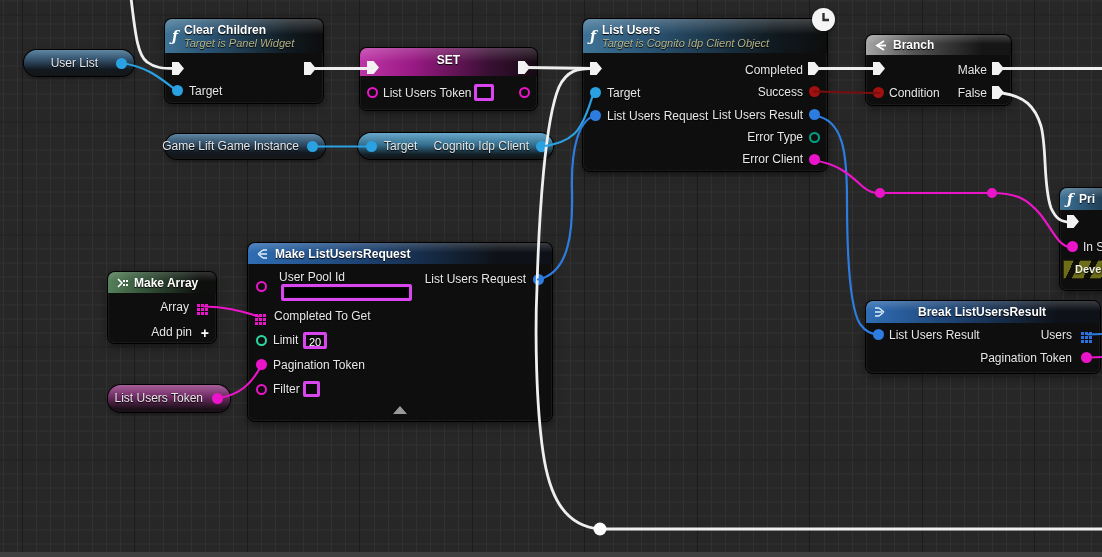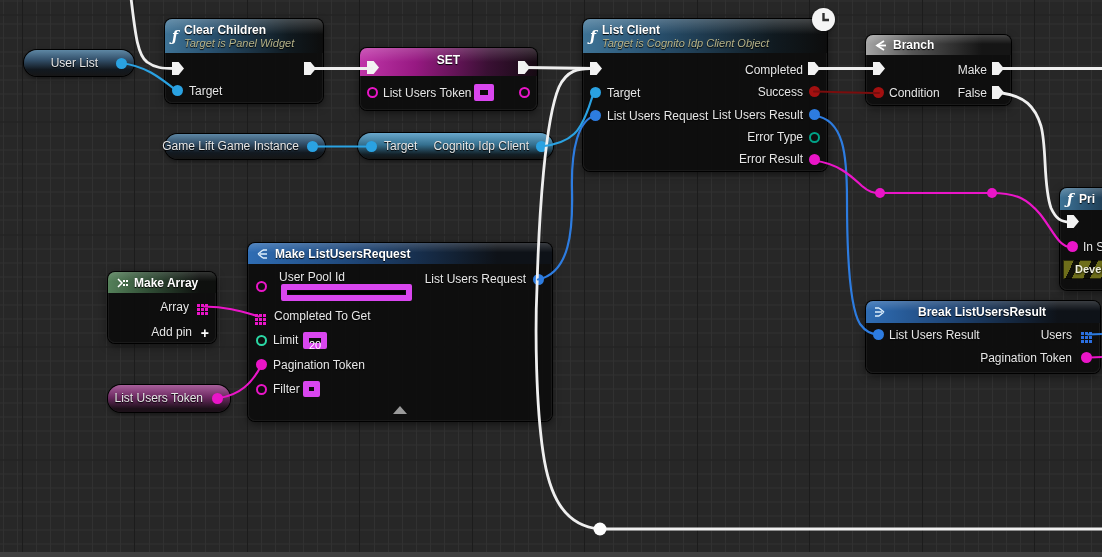--- a/index.html
+++ b/index.html
@@ -49,21 +49,21 @@
   .hollow{background:transparent;border:2.5px solid;}
   .p-grid{position:absolute;width:11px;height:11px;}
 
   .pill{position:absolute;border-radius:13px;z-index:2;
     box-shadow:0 0 0 1px #000,0 2px 5px rgba(0,0,0,.5);}
   .pill-blue{background:linear-gradient(180deg,#5e87a4 0%,#33506a 38%,#121920 75%,#161616 100%);}
   .pill-cyan{background:linear-gradient(180deg,#69a8cc 0%,#35708f 45%,#132027 82%,#141414 100%);}
   .pill-pink{background:linear-gradient(180deg,#a85f9b 0%,#6d2a62 45%,#1c1119 88%);}
   .pill .lbl{top:6px;}
 
-  .inp{position:absolute;background:#0a0a0a;border:6px solid #d946ef;border-radius:2px;
+  .inp{position:absolute;background:#0a0a0a;border:3px solid #d946ef;border-radius:2px;
     color:#fff;font-size:11px;box-sizing:border-box;text-align:center;line-height:14px;}
   .redact{position:absolute;inset:1px;background:#000;border-radius:1px;}
 
   .clock{position:absolute;width:23px;height:23px;border-radius:50%;background:#f5f5f5;z-index:5;
     box-shadow:0 1px 3px rgba(0,0,0,.6);}
   .dev-banner{position:absolute;height:19px;overflow:hidden;
     background:repeating-linear-gradient(115deg,#6e6e1a 0 10px,#101008 10px 16px);
     color:#f0f0e0;font-size:11px;font-weight:bold;line-height:19px;
     text-shadow:0 1px 2px #000;box-shadow:inset 0 0 0 1px rgba(0,0,0,.6);}
   .collapse-tri{position:absolute;width:0;height:0;border-left:7px solid transparent;
@@ -139,38 +139,38 @@
     <span class="p-circ" style="left:8px;top:8px;background:#2aa2e2;"></span>
     <span class="lbl" style="left:26px;top:6px;">Target</span>
     <span class="lbl" style="right:24px;top:6px;">Cognito Idp Client</span>
     <span class="p-circ" style="right:6px;top:8px;background:#2aa2e2;"></span>
   </div>
 
   <div class="node" style="left:583px;top:19px;width:244px;height:152px;">
     <div class="ntitle t-fn" style="height:34px;">
       <span class="fico">ƒ</span>
       <span style="display:flex;flex-direction:column;">
-        <span class="ttl">List Client</span>
+        <span class="ttl">List Users</span>
         <span class="sub">Target is Cognito Idp Client Object</span>
       </span>
     </div>
     <span class="p-exec" style="left:7px;top:43px;"></span>
     <span class="p-circ" style="left:7px;top:68px;background:#2aa2e2;"></span>
     <span class="lbl" style="left:24px;top:67px;">Target</span>
     <span class="p-circ" style="left:7px;top:91px;background:#2d7ce0;"></span>
     <span class="lbl" style="left:24px;top:90px;">List Users Request</span>
     <span class="lbl rlbl" style="right:24px;top:44px;">Completed</span>
     <span class="p-exec" style="right:7px;top:43px;"></span>
     <span class="lbl rlbl" style="right:24px;top:66px;">Success</span>
     <span class="p-circ" style="right:7px;top:67px;background:#a31010;"></span>
     <span class="lbl rlbl" style="right:24px;top:89px;">List Users Result</span>
     <span class="p-circ" style="right:7px;top:90px;background:#2d7ce0;"></span>
     <span class="lbl rlbl" style="right:24px;top:111px;">Error Type</span>
     <span class="p-circ hollow" style="right:7px;top:113px;border-color:#00a287;"></span>
-    <span class="lbl rlbl" style="right:24px;top:133px;">Error Result</span>
+    <span class="lbl rlbl" style="right:24px;top:133px;">Error Client</span>
     <span class="p-circ" style="right:7px;top:135px;background:#ea15c8;"></span>
   </div>
   <div class="clock" style="left:812px;top:8px;">
     <svg width="23" height="23">
         <path d="M11.5,5 V12 H17" stroke="#2f2f2f" stroke-width="2.4" fill="none"></path>
       </svg>
   </div>
 
   <div class="node" style="left:866px;top:35px;width:145px;height:70px;">
     <div class="ntitle t-gray" style="height:20px;">

